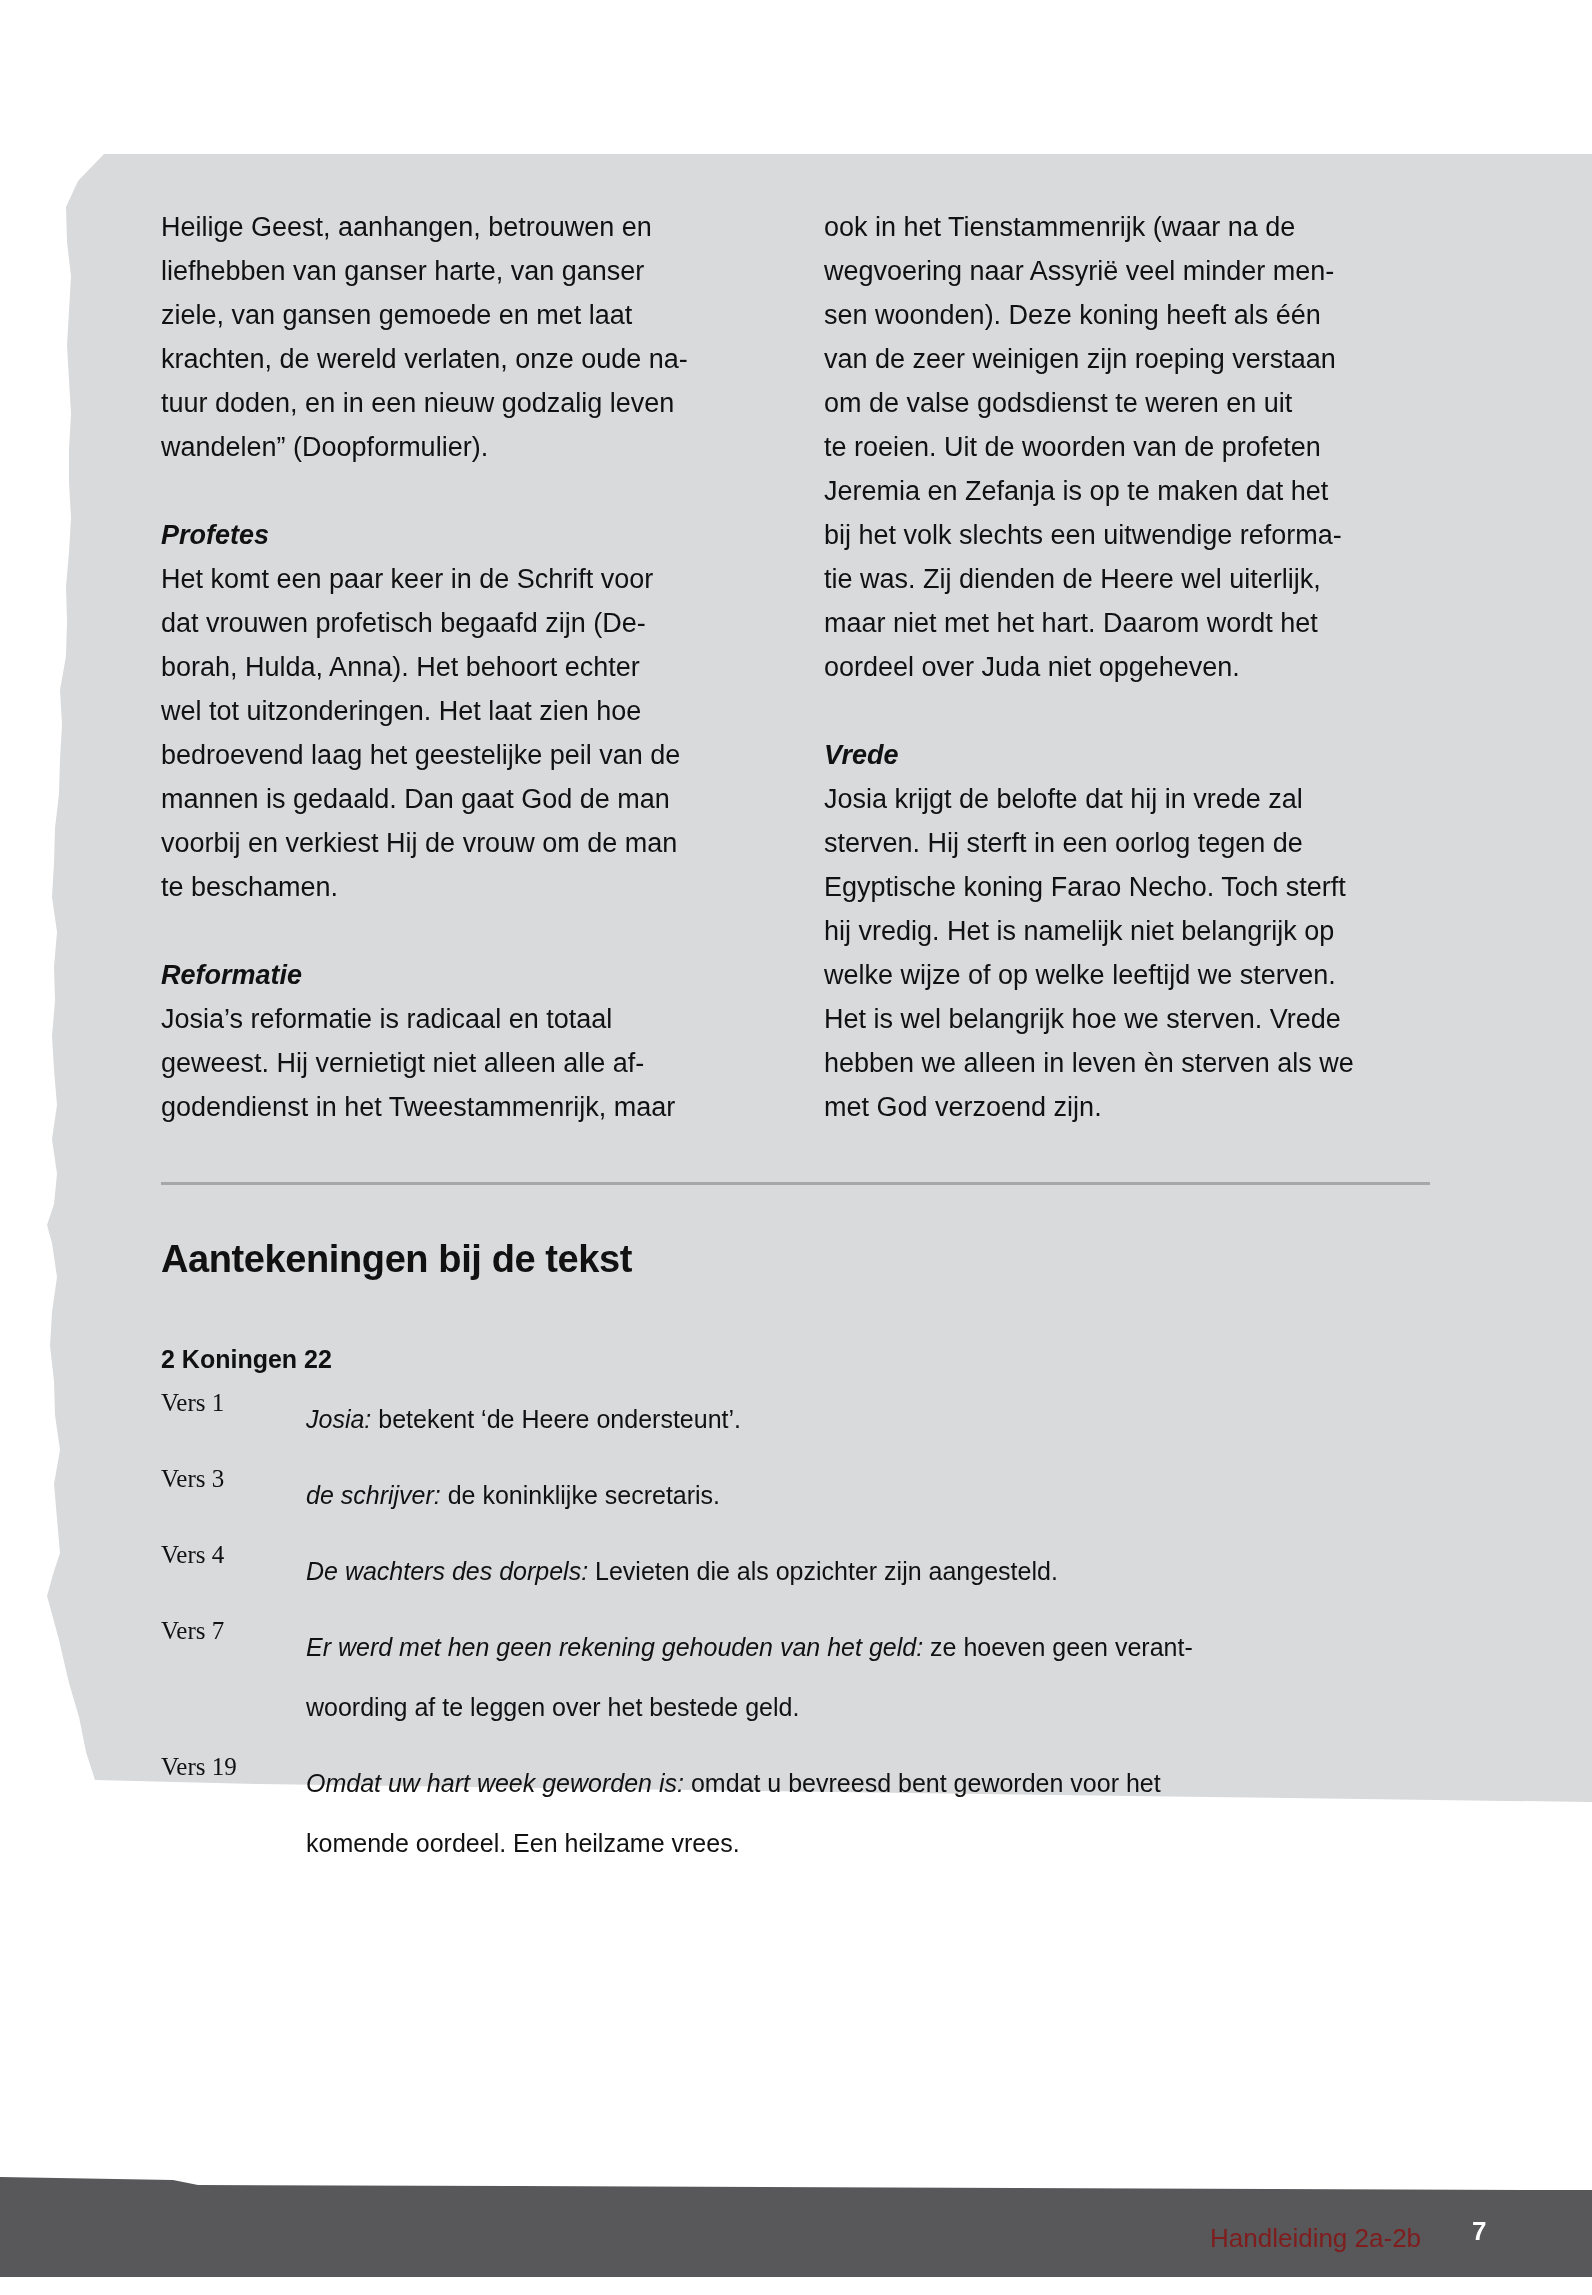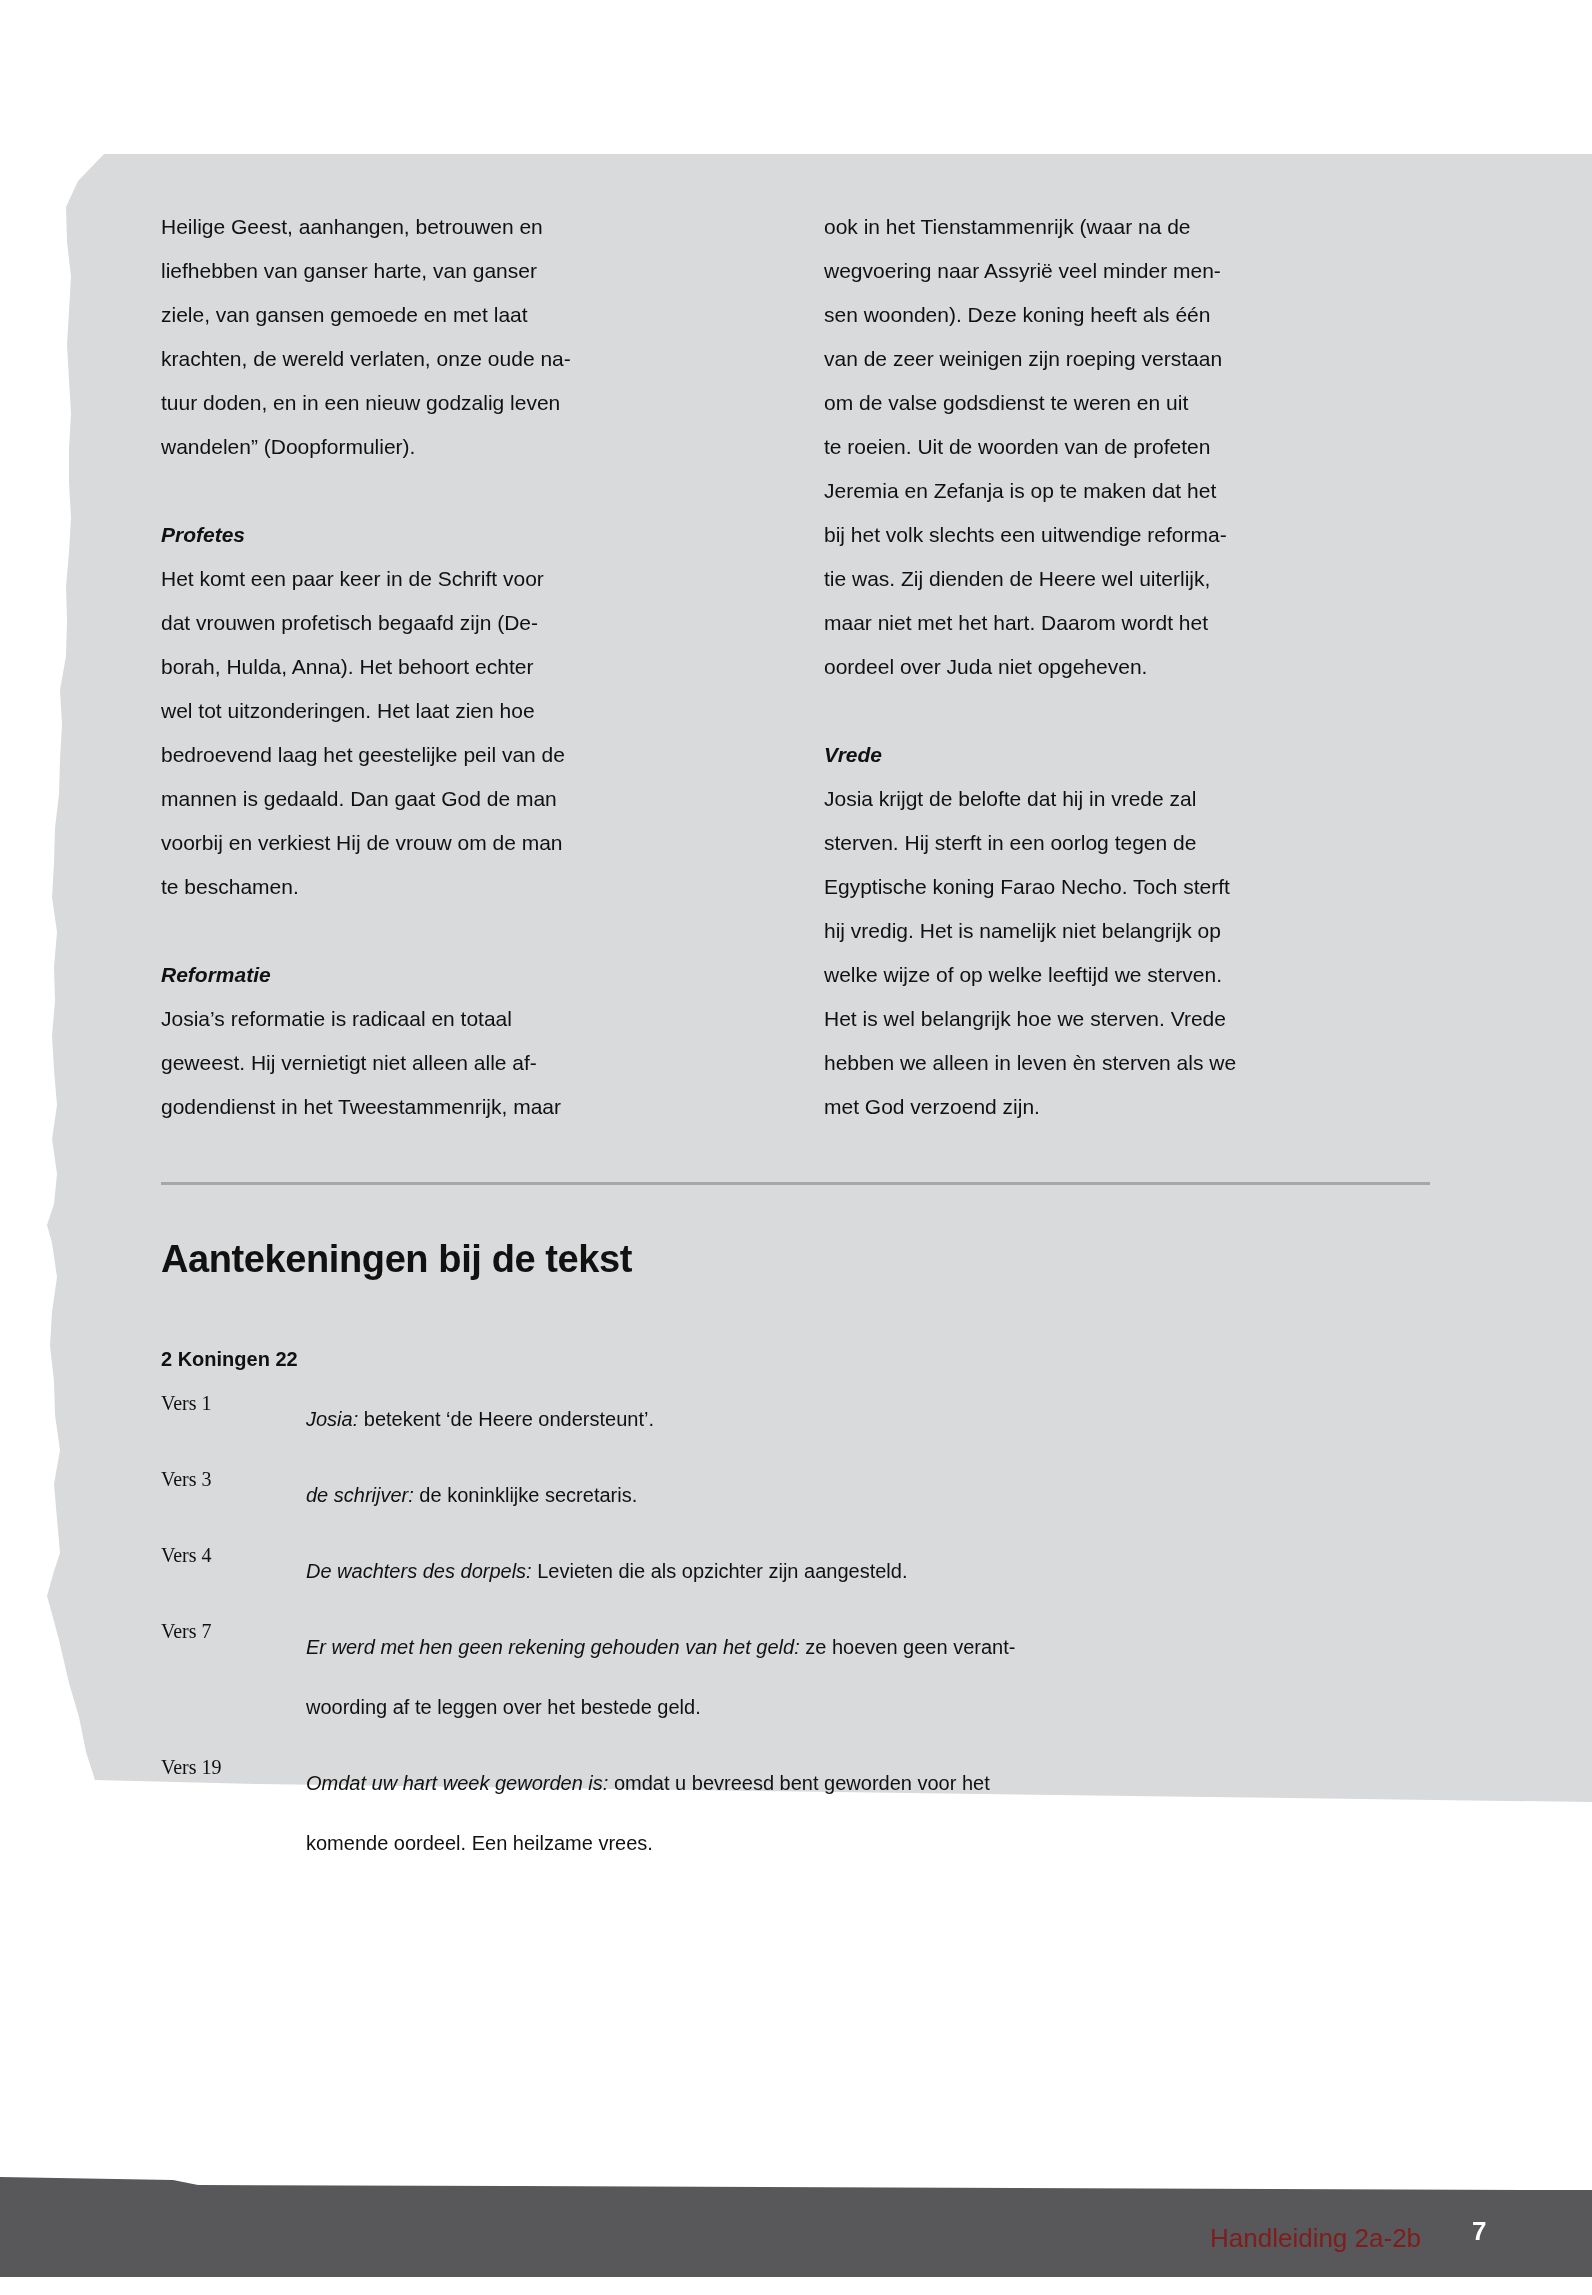--- a/index.html
+++ b/index.html
@@ -22,39 +22,39 @@
       52px 1139px, 57px 1105px, 54px 1070px, 52px 1036px, 55px 1001px,
       54px 967px, 57px 932px, 52px 897px, 54px 863px, 55px 828px,
       59px 794px, 60px 759px, 62px 725px, 60px 690px, 66px 656px,
       67px 621px, 66px 587px, 69px 552px, 71px 518px, 69px 483px,
       69px 449px, 71px 414px, 69px 380px, 67px 345px, 69px 311px,
       71px 276px, 67px 242px, 66px 207px, 78px 181px
     );
   }
   .col {
     position:absolute; top:205px; width:621px;
-    font-size:21px; line-height:44px;
+    font-size:27px; line-height:44px;
   }
   .col-left { left:161px; }
   .col-right { left:824px; }
   .col p { margin:0; white-space:nowrap; }
   .col .gap { height:44px; }
   .sub-heading { font-weight:bold; font-style:italic; }
   .rule {
     position:absolute; left:161px; top:1182px; width:1269px; height:2.6px;
     background:#a6a7a9;
   }
   .section-title {
     position:absolute; left:161px; top:1225px;
     font-size:38px; font-weight:bold; line-height:69px; margin:0;
     letter-spacing:-0.4px;
   }
   .notes {
     position:absolute; left:161px; top:1337px; width:1277px;
-    font-size:20px; line-height:44px;
+    font-size:25px; line-height:44px;
   }
   .notes-title { font-weight:bold; margin:0; }
   .note-row { display:flex; }
   .note-label { width:129px; flex:none;font-family:Liberation Serif, serif; }
   .note-body { flex:1; }
   .note-body p { margin:16px; white-space:nowrap; }
   .term { font-style:italic; }
   .footer {
     position:absolute; left:0; top:0; width:1592px; height:2295px;
     background:#58585a;

